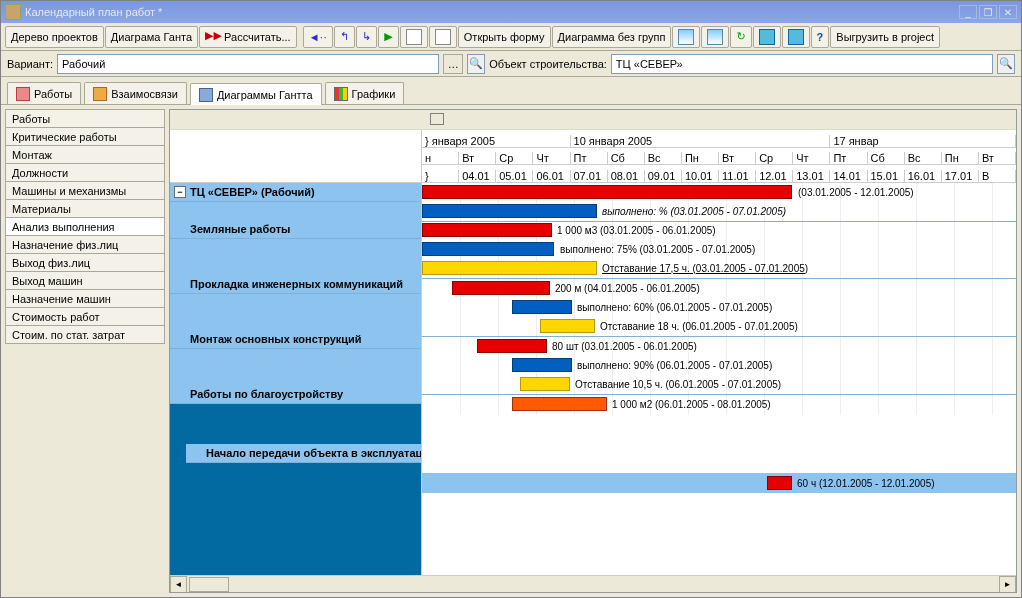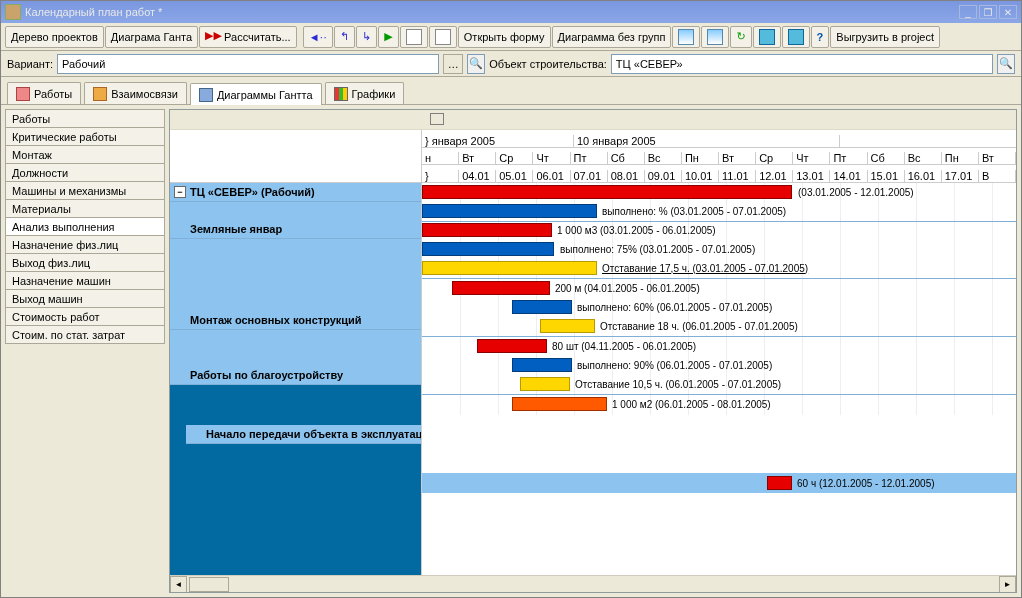--- a/index.html
+++ b/index.html
@@ -159,58 +159,60 @@
     <div class="sidebar" id="sidebar">
         <div class="side-item">Работы</div>
         <div class="side-item">Критические работы</div>
         <div class="side-item">Монтаж</div>
         <div class="side-item">Должности</div>
         <div class="side-item">Машины и механизмы</div>
         <div class="side-item">Материалы</div>
         <div class="side-item active">Анализ выполнения</div>
         <div class="side-item">Назначение физ.лиц</div>
         <div class="side-item">Выход физ.лиц</div>
+        <div class="side-item">Выход машин</div>
         <div class="side-item">Назначение машин</div>
-        <div class="side-item">Выход машин</div>
         <div class="side-item">Стоимость работ</div>
         <div class="side-item">Стоим. по стат. затрат</div>
       </div>
 
     <div class="gantt-area">
       <div class="slider-top">
           <div class="slider-thumb"></div>
         </div>
       <div class="gantt-grid">
         <div class="taskcol">
           <div class="hdrspace"></div>
           <div class="task-row head">
               <span class="expander">−</span>
               <span>ТЦ «СЕВЕР» (Рабочий)</span>
             </div>
           <div class="task-row sub"></div>
-          <div class="task-row">Земляные январ</div>
-          <div class="task-row sub"></div>
-          <div class="task-row sub"></div>
+          <div class="task-row">Земляные работы</div>
+          <div class="task-row sub"></div>
+          <div class="task-row sub"></div>
+          <div class="task-row">Прокладка инженерных коммуникаций</div>
           <div class="task-row sub"></div>
           <div class="task-row sub"></div>
           <div class="task-row">Монтаж основных конструкций</div>
           <div class="task-row sub"></div>
           <div class="task-row sub"></div>
           <div class="task-row">Работы по благоустройству</div>
           <div style="flex:1;background:#0369a1;padding-left:16px;">
             <div style="height:40px;"></div>
             <div class="task-row" style="background:#8cc4ef;">Начало передачи объекта в эксплуатацию</div>
           </div>
         </div>
 
         <div class="timecol">
           <div class="thead">
             <div class="thead-row" id="weeks-row">
                 <div class="tcell" style="width: 152px;">} января 2005</div>
                 <div class="tcell" style="width: 266px;">10 января 2005</div>
+                <div class="tcell" style="width: 190px;">17 январ</div>
               </div>
             <div class="thead-row" id="days-row">
                 <div class="tcell" style="width: 38px;">н</div>
                 <div class="tcell" style="width: 38px;">Вт</div>
                 <div class="tcell" style="width: 38px;">Ср</div>
                 <div class="tcell" style="width: 38px;">Чт</div>
                 <div class="tcell" style="width: 38px;">Пт</div>
                 <div class="tcell" style="width: 38px;">Сб</div>
                 <div class="tcell" style="width: 38px;">Вс</div>
                 <div class="tcell" style="width: 38px;">Пн</div>
@@ -259,41 +261,41 @@
                 <div class="vline" style="left: 494px;"></div>
                 <div class="vline" style="left: 532px;"></div>
                 <div class="vline" style="left: 570px;"></div>
               </div>
 
             <div class="whiteblock" style="top:232px;height:58px;"></div>
 
             <div class="bar red" style="left:0;width:370px;top:2px;"></div>
             <div class="bar-label" style="left:376px;top:2px;">(03.01.2005 - 12.01.2005)</div>
             <div class="bar blue" style="left:0;width:175px;top:21px;"></div>
-            <div class="bar-label" style="left:180px;top:21px;">выполнено: % (03.01.2005 - 07.01.2005)</div>
+            <div class="bar-label" style="left:180px;top:21px;font-style:italic;">выполнено: % (03.01.2005 - 07.01.2005)</div>
             <div class="sectionline" style="top:38px;"></div>
 
             <div class="bar red" style="left:0;width:130px;top:40px;"></div>
             <div class="bar-label" style="left:135px;top:40px;">1 000 м3 (03.01.2005 - 06.01.2005)</div>
             <div class="bar blue" style="left:0;width:132px;top:59px;"></div>
             <div class="bar-label" style="left:138px;top:59px;">выполнено: 75% (03.01.2005 - 07.01.2005)</div>
             <div class="bar yellow" style="left:0;width:175px;top:78px;"></div>
             <div class="bar-label" style="left:180px;top:78px;text-decoration:underline;">Отставание 17,5 ч. (03.01.2005 - 07.01.2005)</div>
             <div class="sectionline" style="top:95px;"></div>
 
             <div class="bar red" style="left:30px;width:98px;top:98px;"></div>
             <div class="bar-label" style="left:133px;top:98px;">200 м (04.01.2005 - 06.01.2005)</div>
             <div class="bar blue" style="left:90px;width:60px;top:117px;"></div>
             <div class="bar-label" style="left:155px;top:117px;">выполнено: 60% (06.01.2005 - 07.01.2005)</div>
             <div class="bar yellow" style="left:118px;width:55px;top:136px;"></div>
             <div class="bar-label" style="left:178px;top:136px;">Отставание 18 ч. (06.01.2005 - 07.01.2005)</div>
             <div class="sectionline" style="top:153px;"></div>
 
             <div class="bar red" style="left:55px;width:70px;top:156px;"></div>
-            <div class="bar-label" style="left:130px;top:156px;">80 шт (04.11.2005 - 06.01.2005)</div>
+            <div class="bar-label" style="left:130px;top:156px;">80 шт (03.01.2005 - 06.01.2005)</div>
             <div class="bar blue" style="left:90px;width:60px;top:175px;"></div>
             <div class="bar-label" style="left:155px;top:175px;">выполнено: 90% (06.01.2005 - 07.01.2005)</div>
             <div class="bar yellow" style="left:98px;width:50px;top:194px;"></div>
             <div class="bar-label" style="left:153px;top:194px;">Отставание 10,5 ч. (06.01.2005 - 07.01.2005)</div>
             <div class="sectionline" style="top:211px;"></div>
 
             <div class="bar orange" style="left:90px;width:95px;top:214px;"></div>
             <div class="bar-label" style="left:190px;top:214px;">1 000 м2 (06.01.2005 - 08.01.2005)</div>
 
             <div class="sectionline" style="top:290px;"></div>

